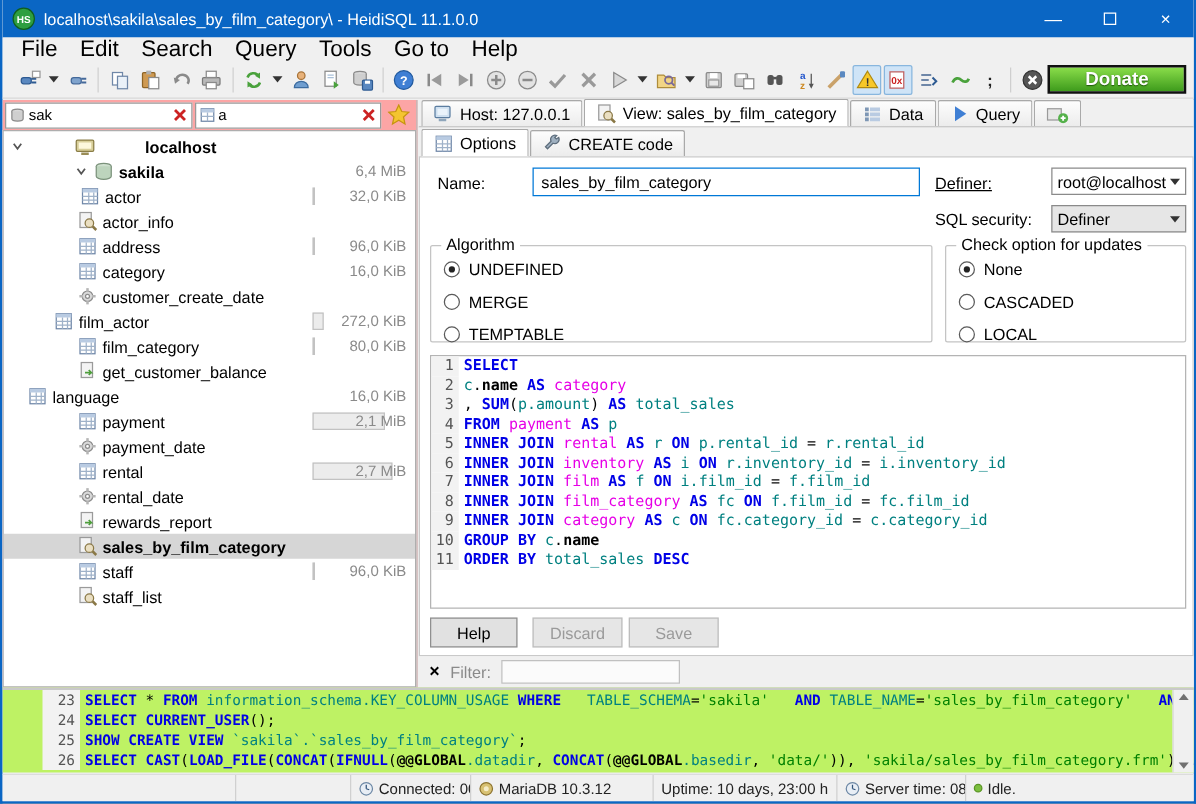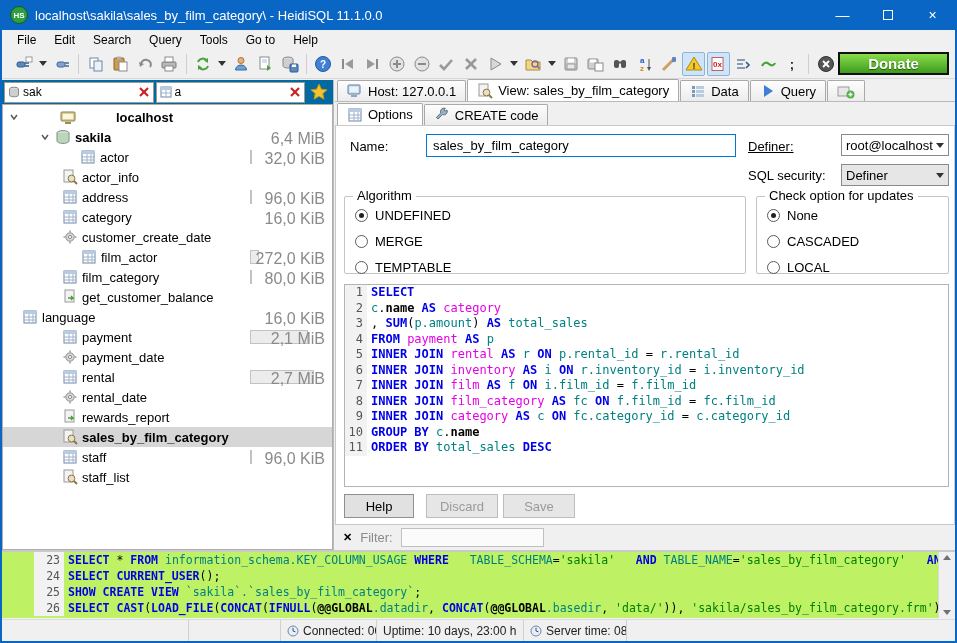--- a/index.html
+++ b/index.html
@@ -12,45 +12,45 @@
   }
   
   .titlebar { position:absolute; left:0; top:0; right:0; height:30px; background:#0a66c4; display:flex; align-items:center; color:#fff; }
   .app-logo { width:18px; height:18px; border-radius:50%; background:#2e9e40; border:1px solid #0f5f1d; color:#fff; font-size:8px; font-weight:bold; display:flex; align-items:center; justify-content:center; margin:0 7px 0 8px; }
   .title-text { font-size:13px; flex:1; white-space:nowrap; overflow:hidden; }
   .win-btns { display:flex; height:100%; }
   .win-btn { width:45px; height:100%; display:flex; align-items:center; justify-content:center; font-size:14px; color:#fff; }
   .win-btn .sq { width:10px; height:10px; border:1px solid #fff; display:block; }
   
   .menubar { position:absolute; left:0; top:30px; right:0; height:19px; background:#f0f0f0; display:flex; align-items:center; padding-left:6px; }
-  .menu-item { padding:1px 9px; font-size:12px; }
+  .menu-item { padding:1px 9px; font-size:18px; }
   
   .toolbar { position:absolute; left:0; top:49px; right:0; height:30px; background:#f0f0f0; border-bottom:1px solid #d7d7d7; display:flex; align-items:center; padding-left:10px; }
   .tbtn { width:24px; height:24px; display:flex; align-items:center; justify-content:center; border-radius:2px; margin:0 1px; }
   .tbtn.hl { background:#cfe4f7; border:1px solid #88b6de; }
   .tbtn.caret { width:12px; }
   .tsep { width:1px; height:20px; background:#cfcfcf; margin:0 4px; }
   .donate { margin-left:auto; margin-right:6px; width:118px; height:23px; background:linear-gradient(#8add4a,#3e9b1c); border:2px solid #101010; color:#fff; font-weight:bold; font-size:15px; display:flex; align-items:center; justify-content:center; text-shadow:0 1px 1px #1c5207; }
   .car { width:0; height:0; border-left:4px solid transparent; border-right:4px solid transparent; border-top:5px solid #333; }
   
-  .sidebar { position:absolute; left:0; top:80px; width:332px; height:470px; background:#0369a1; border-right:1px solid #bbb; display:flex; flex-direction:column; }
+  .sidebar { position:absolute; left:0; top:80px; width:332px; height:470px; background:#fca5a5; border-right:1px solid #bbb; display:flex; flex-direction:column; }
   .filters { height:24px; display:flex; align-items:center; gap:2px; padding:1px 2px; }
   .filter-box { flex:1; height:21px; background:#fff; border:1px solid #9a9a9a; display:flex; align-items:center; padding:0 3px; font-size:12px; gap:3px; }
   .filter-box .val { flex:1; }
   .star-btn { width:24px; height:22px; display:flex; align-items:center; justify-content:center; }
   .tree { flex:1; background:#fff; border:1px solid #aeaeae; overflow:hidden; padding-top:2px; }
   .trow { height:20px; display:flex; align-items:center; font-size:13px; white-space:nowrap; position:relative; }
   .trow.bold .lbl { font-weight:bold; }
   .trow.sel { background:#d6d6d6; }
   .trow .chev { width:17px; display:flex; justify-content:center; }
   .trow .tico { width:19px; display:flex; justify-content:center; }
   .trow .lbl { padding-left:3px; }
   .sizecell { position:absolute; right:6px; top:1px; width:76px; height:18px; }
   .sizebar { position:absolute; left:0; top:2px; height:14px; background:#ececec; border:1px solid #c2c2c2; }
-  .sizetxt { position:absolute; right:1px; top:2px; font-size:16px; color:#8a8a8a; }
+  .sizetxt { position:absolute; right:1px; top:2px; font-size:12px; color:#8a8a8a; }
   
   .main { position:absolute; left:333px; top:80px; right:0; height:470px; background:#f0f0f0; }
   .tabs { height:22px; display:flex; align-items:flex-end; padding-left:2px; border-bottom:1px solid #b9b9b9; }
   .tab { height:21px; display:flex; align-items:center; gap:5px; padding:0 9px; background:linear-gradient(#fdfdfd,#ececec); border:1px solid #a9a9a9; border-bottom:none; border-radius:2px 2px 0 0; margin-right:1px; font-size:13px; }
   .tab.active { background:#fff; height:22px; position:relative; z-index:2; }
   .subtabs { height:23px; display:flex; align-items:flex-end; padding-left:2px; background:#f0f0f0; }
   .content { position:absolute; left:0; top:45px; right:0; bottom:25px; background:#fff; border:1px solid #c9c9c9; }
   
   .lab { position:absolute; font-size:13px; }
   .name-input { position:absolute; left:90px; top:8px; width:310px; height:23px; border:1px solid #0078d7; font-size:13px; padding:0 6px; font-family:"Liberation Sans",sans-serif; outline:none; }
@@ -386,38 +386,38 @@
           </span>
           <span class="tico">
             <svg width="16" height="16" viewBox="0 0 16 16">
               <rect x="1" y="3" width="14" height="9" rx="1" fill="#d8cf9a" stroke="#8a7d46"></rect>
               <rect x="3" y="5" width="10" height="5" fill="#fdf8dd"></rect>
               <rect x="5" y="13" width="6" height="2" fill="#9a8d56"></rect>
             </svg>
           </span>
           <span class="lbl">localhost</span>
         </div>
-        <div class="trow bold" style="padding-left: 33px;">
+        <div class="trow bold" style="padding-left: 33px; margin-left: 20px;">
           <span class="chev">
             <svg width="10" height="10" viewBox="0 0 10 10">
               <polyline points="2,3 5,7 8,3" fill="none" stroke="#555" stroke-width="1.4"></polyline>
             </svg>
           </span>
           <span class="tico">
             <svg width="16" height="16" viewBox="0 0 16 16">
               <ellipse cx="8" cy="4" rx="6" ry="2.4" fill="#cfe0cf" stroke="#7b927b"></ellipse>
               <path d="M2 4v8c0 1.3 2.7 2.4 6 2.4s6-1.1 6-2.4V4" fill="#bdd4bd" stroke="#7b927b"></path>
             </svg>
           </span>
           <span class="lbl">sakila</span>
           <span class="sizecell">
             <span class="sizetxt">6,4 MiB</span>
           </span>
         </div>
-        <div class="trow" style="padding-left: 42px; margin-left: 16px;">
+        <div class="trow" style="padding-left: 42px;">
           <span class="chev"></span>
           <span class="tico">
             <svg width="16" height="16" viewBox="0 0 16 16">
               <rect x="2" y="2" width="12" height="12" fill="#fff" stroke="#6f87a8"></rect>
               <rect x="2" y="2" width="12" height="3" fill="#b9cbe2"></rect>
               <line x1="2" y1="8" x2="14" y2="8" stroke="#9fb2c9"></line>
               <line x1="2" y1="11" x2="14" y2="11" stroke="#9fb2c9"></line>
               <line x1="7" y1="5" x2="7" y2="14" stroke="#9fb2c9"></line>
               <line x1="11" y1="5" x2="11" y2="14" stroke="#9fb2c9"></line>
             </svg>
@@ -481,21 +481,21 @@
               <circle cx="8" cy="8" r="4.2" fill="#d9d9d9" stroke="#8d8d8d"></circle>
               <circle cx="8" cy="8" r="1.6" fill="#fff" stroke="#8d8d8d"></circle>
               <rect x="7" y="1.5" width="2" height="3" fill="#b5b5b5"></rect>
               <rect x="7" y="11.5" width="2" height="3" fill="#b5b5b5"></rect>
               <rect x="1.5" y="7" width="3" height="2" fill="#b5b5b5"></rect>
               <rect x="11.5" y="7" width="3" height="2" fill="#b5b5b5"></rect>
             </svg>
           </span>
           <span class="lbl">customer_create_date</span>
         </div>
-        <div class="trow" style="padding-left: 36px; margin-left: 23px;">
+        <div class="trow" style="padding-left: 21px;">
           <span class="chev"></span>
           <span class="tico">
             <svg width="16" height="16" viewBox="0 0 16 16">
               <rect x="2" y="2" width="12" height="12" fill="#fff" stroke="#6f87a8"></rect>
               <rect x="2" y="2" width="12" height="3" fill="#b9cbe2"></rect>
               <line x1="2" y1="8" x2="14" y2="8" stroke="#9fb2c9"></line>
               <line x1="2" y1="11" x2="14" y2="11" stroke="#9fb2c9"></line>
               <line x1="7" y1="5" x2="7" y2="14" stroke="#9fb2c9"></line>
               <line x1="11" y1="5" x2="11" y2="14" stroke="#9fb2c9"></line>
             </svg>
@@ -840,28 +840,41 @@
     <div class="scell" style="width:96px;">
         <span id="sico1">
           <svg width="12" height="12" viewBox="0 0 12 12">
             <circle cx="6" cy="6" r="5" fill="#e8eef5" stroke="#6d88a5"></circle>
             <line x1="6" y1="6" x2="6" y2="2.8" stroke="#30537a"></line>
             <line x1="6" y1="6" x2="8.4" y2="6.8" stroke="#30537a"></line>
           </svg>
         </span>
         <span>Connected: 00</span>
       </div>
+    <div class="scell" style="width:146px;">
+        <span id="sico2">
+          <svg width="12" height="12" viewBox="0 0 12 12">
+            <circle cx="6" cy="6" r="5" fill="#d8c172" stroke="#8e7430"></circle>
+            <circle cx="6" cy="6" r="2" fill="#f5ecc8"></circle>
+          </svg>
+        </span>
+        <span>MariaDB 10.3.12</span>
+      </div>
     <div class="scell" style="width:147px;">
         <span>Uptime: 10 days, 23:00 h</span>
       </div>
     <div class="scell" style="width:103px;">
         <span id="sico3">
           <svg width="12" height="12" viewBox="0 0 12 12">
             <circle cx="6" cy="6" r="5" fill="#e8eef5" stroke="#6d88a5"></circle>
             <line x1="6" y1="6" x2="6" y2="2.8" stroke="#30537a"></line>
             <line x1="6" y1="6" x2="8.4" y2="6.8" stroke="#30537a"></line>
           </svg>
         </span>
         <span>Server time: 08</span>
       </div>
+    <div class="scell" style="flex:1; border-right:none;">
+        <span class="dot-green"></span>
+        <span>Idle.</span>
+      </div>
   </div>
 
 </div>
 
 </body></html>

